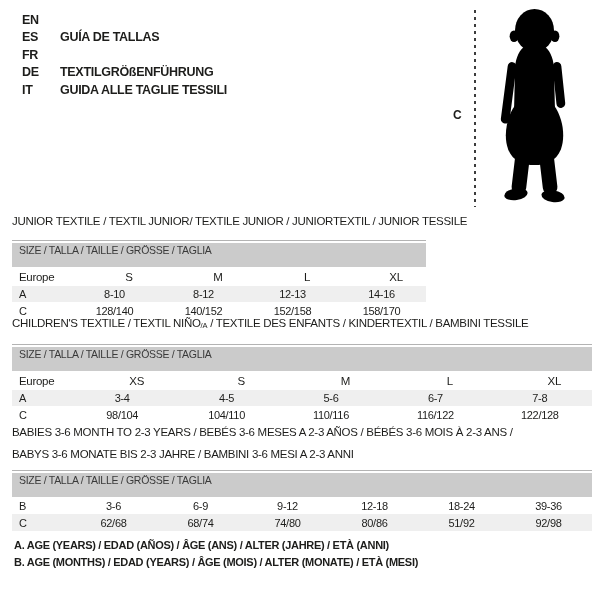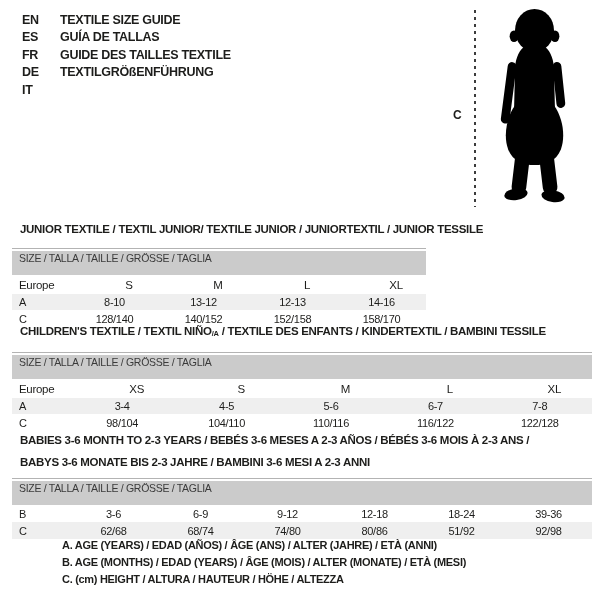--- a/index.html
+++ b/index.html
@@ -15,21 +15,21 @@
   .figure{position:absolute;left:450px;top:0;width:150px;height:215px;}
   .measure-line{position:absolute;left:24px;top:10px;width:2px;height:197px;
     background:repeating-linear-gradient(to bottom,#3c3c3c 0 3px,transparent 3px 7px);}
   .height-label{position:absolute;left:3px;top:108px;font-size:12px;font-weight:700;}
   .baby-svg{position:absolute;left:36px;top:6px;}
   
   .tsection{position:absolute;left:12px;}
   .t1{top:215px;width:414px;}
   .t2{top:317px;width:580px;}
   .t3{top:426px;width:580px;}
-  .ttitle{margin:8px;font-size:11.5px;line-height:13px;font-weight:700;white-space:nowrap;}
+  .ttitle{margin:0;font-size:11.5px;line-height:13px;font-weight:400;white-space:nowrap;}
   .t1 .ttitle{margin-bottom:12px;}
   .t2 .ttitle{margin-bottom:12px;}
   .t3 .ttitle{margin-bottom:9px;}
   .nino-sub{font-size:7.5px;vertical-align:-1px;letter-spacing:-0.2px;}
   .table{border-top:1px solid #b3b3b3;padding-top:2px;}
   .size-header{height:24px;line-height:15px;background:#cbcbcb;padding-left:7px;
     font-size:10.5px;color:#3a3a3a;}
   .trow{display:grid;align-items:center;}
   .cols4{grid-template-columns:58px repeat(4,1fr);}
   .cols5{grid-template-columns:58px repeat(5,1fr);}
@@ -37,46 +37,45 @@
   .hdr-row{height:19px;font-size:11.5px;gap:29px;}
   .data-row{font-size:11px;}
   .row-h16{height:16px;}
   .row-h17{height:17px;}
   .row-h18{height:18px;}
   .stripe{background:#efefef;}
   .rl{padding-left:7px;text-align:left;}
   .cell{text-align:center;}
   
   .legend{position:absolute;left:14px;top:537px;}
-  .legend-line{height:17px;line-height:17px;font-size:11px;font-weight:700;white-space:nowrap;margin-left:48px;}
+  .legend-line{height:17px;line-height:17px;font-size:11px;font-weight:700;white-space:nowrap;}
 </style>
 </head>
 <body>
 
 <div class="page">
 
   <div class="lang-list">
     <div class="lang-row">
       <span class="lang-code">EN</span>
-      <span class="lang-label">TEXTILE SIZE GUIDE</span>
     </div>
     <div class="lang-row">
       <span class="lang-code">ES</span>
       <span class="lang-label">GUÍA DE TALLAS</span>
     </div>
     <div class="lang-row">
       <span class="lang-code">FR</span>
-      <span class="lang-label">GUIDE DES TAILLES TEXTILE</span>
     </div>
     <div class="lang-row">
       <span class="lang-code">DE</span>
       <span class="lang-label">TEXTILGRÖßENFÜHRUNG</span>
     </div>
     <div class="lang-row">
       <span class="lang-code">IT</span>
+      <span class="lang-label">GUIDA ALLE TAGLIE TESSILI</span>
     </div>
   </div>
 
   <div class="figure">
     <span class="height-label">C</span>
     <div class="measure-line"></div>
     <svg class="baby-svg" viewBox="0 0 95 205" width="98" height="200" aria-hidden="true">
       <g fill="#000000" stroke="none">
         <ellipse cx="47" cy="25" rx="20" ry="22"></ellipse>
         <ellipse cx="26" cy="31" rx="4.5" ry="6"></ellipse>
@@ -100,21 +99,21 @@
       <div class="trow cols4 hdr-row">
         <div class="rl">Europe</div>
         <div class="cell">S</div>
         <div class="cell">M</div>
         <div class="cell">L</div>
         <div class="cell">XL</div>
       </div>
       <div class="trow cols4 data-row row-h16 stripe">
         <div class="rl">A</div>
         <div class="cell">8-10</div>
-        <div class="cell">13-12</div>
+        <div class="cell">8-12</div>
         <div class="cell">12-13</div>
         <div class="cell">14-16</div>
       </div>
       <div class="trow cols4 data-row row-h18">
         <div class="rl">C</div>
         <div class="cell">128/140</div>
         <div class="cell">140/152</div>
         <div class="cell">152/158</div>
         <div class="cell">158/170</div>
       </div>
@@ -174,16 +173,15 @@
         <div class="cell">80/86</div>
         <div class="cell">51/92</div>
         <div class="cell">92/98</div>
       </div>
     </div>
   </section>
 
   <footer class="legend">
     <div class="legend-line">A. AGE (YEARS) / EDAD (AÑOS) / ÂGE (ANS) / ALTER (JAHRE) / ETÀ (ANNI)</div>
     <div class="legend-line">B. AGE (MONTHS) / EDAD (YEARS) / ÂGE (MOIS) / ALTER (MONATE) / ETÀ (MESI)</div>
-    <div class="legend-line">C. (cm) HEIGHT / ALTURA / HAUTEUR / HÖHE / ALTEZZA</div>
   </footer>
 
 </div>
 
 </body></html>

